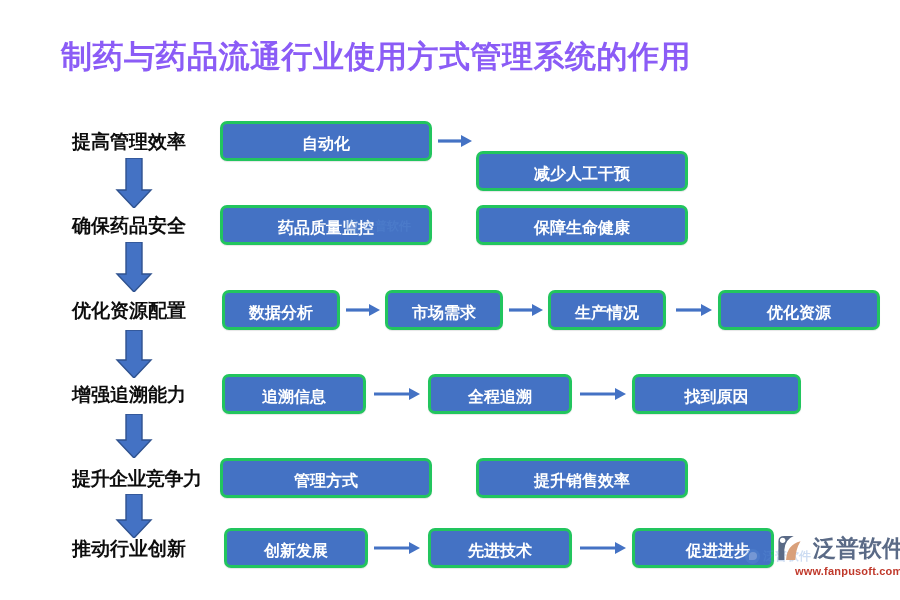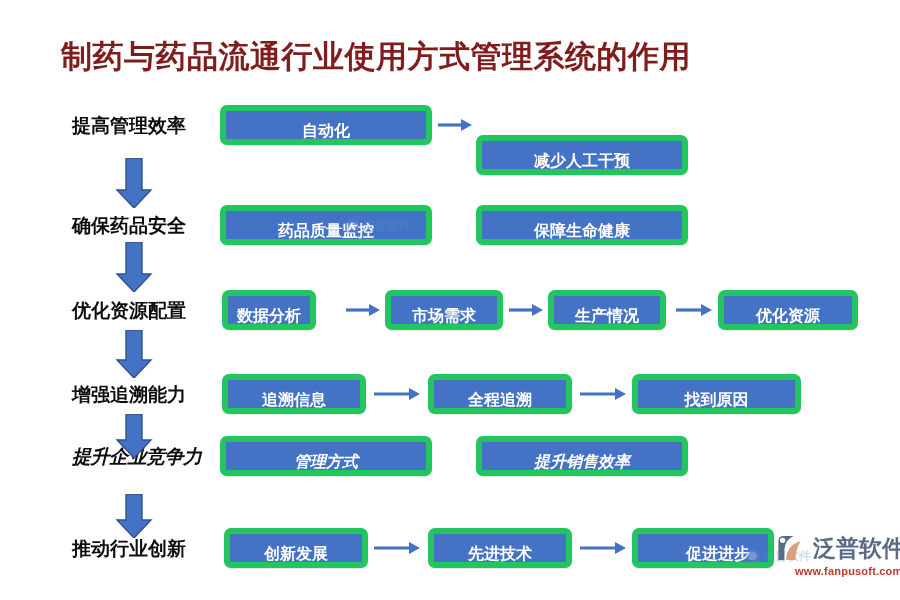--- a/index.html
+++ b/index.html
@@ -23,21 +23,21 @@
 
   
   .page-title {
     position: absolute;
     left: 0;
     top: 36px;
     width: 752px;
     text-align: center;
     font-size: 31px;
     font-weight: bold;
-    color: #7f1d1d;
+    color: #8b5cf6;
     letter-spacing: 0.5px;
     white-space: nowrap;
   }
 
   
   .row {
     position: absolute;
     left: 0;
     width: 900px;
     height: 42px;
@@ -61,21 +61,21 @@
   }
 
   
   .node {
     position: absolute;
     top: 0;
     height: 40px;
     line-height: 40px;
     box-sizing: border-box;
     background: #4472c4;
-    border: 6px solid #22c55e;
+    border: 3px solid #22c55e;
     border-radius: 7px;
     color: #ffffff;
     font-size: 16px;
     font-weight: bold;
     text-align: center;
     white-space: nowrap;
     box-shadow: 0 1px 1px rgba(0,0,0,0.10);
   }
 
   
@@ -163,21 +163,21 @@
   }
 </style>
 </head>
 <body>
 
 <div id="canvas">
 
   <div class="page-title">制药与药品流通行业使用方式管理系统的作用</div>
 
   <div id="rows-container">
-      <div class="row" style="top: 105px;">
+      <div class="row" style="top: 121px;">
         <div class="row-label">提高管理效率</div>
         <div class="harrow" style="left: 438px; width: 34px;">
           <svg width="34" height="18" viewBox="0 0 34 18">
             <line x1="0" y1="9" x2="25" y2="9" stroke="#4472C4" stroke-width="3.2"></line>
             <polygon points="34,9 23,3 23,15" fill="#4472C4"></polygon>
           </svg>
         </div>
         <div class="node" style="left: 220px; width: 212px;">自动化</div>
         <div class="node" style="left: 476px; width: 212px; margin-top: 30px;">减少人工干预</div>
       </div>
@@ -199,44 +199,44 @@
             <line x1="0" y1="9" x2="25" y2="9" stroke="#4472C4" stroke-width="3.2"></line>
             <polygon points="34,9 23,3 23,15" fill="#4472C4"></polygon>
           </svg>
         </div>
         <div class="harrow" style="left: 676px; width: 36px;">
           <svg width="36" height="18" viewBox="0 0 36 18">
             <line x1="0" y1="9" x2="27" y2="9" stroke="#4472C4" stroke-width="3.2"></line>
             <polygon points="36,9 25,3 25,15" fill="#4472C4"></polygon>
           </svg>
         </div>
-        <div class="node" style="left: 222px; width: 94px;">数据分析</div>
+        <div class="node" style="left: 222px; width: 118px;">数据分析</div>
         <div class="node" style="left: 548px; width: 118px;">生产情况</div>
         <div class="node" style="left: 385px; width: 118px;">市场需求</div>
-        <div class="node" style="left: 718px; width: 140px;">优化资源</div>
+        <div class="node" style="left: 718px; width: 162px;">优化资源</div>
       </div>
       <div class="row" style="top: 374px;">
         <div class="row-label">增强追溯能力</div>
         <div class="harrow" style="left: 374px; width: 46px;">
           <svg width="46" height="18" viewBox="0 0 46 18">
             <line x1="0" y1="9" x2="37" y2="9" stroke="#4472C4" stroke-width="3.2"></line>
             <polygon points="46,9 35,3 35,15" fill="#4472C4"></polygon>
           </svg>
         </div>
         <div class="harrow" style="left: 580px; width: 46px;">
           <svg width="46" height="18" viewBox="0 0 46 18">
             <line x1="0" y1="9" x2="37" y2="9" stroke="#4472C4" stroke-width="3.2"></line>
             <polygon points="46,9 35,3 35,15" fill="#4472C4"></polygon>
           </svg>
         </div>
         <div class="node" style="left: 222px; width: 144px;">追溯信息</div>
         <div class="node" style="left: 428px; width: 144px;">全程追溯</div>
         <div class="node" style="left: 632px; width: 169px;">找到原因</div>
       </div>
-      <div class="row" style="top: 436px; font-style: italic;">
+      <div class="row" style="top: 458px;">
         <div class="row-label narrow">提升企业竞争力</div>
         <div class="node" style="left: 220px; width: 212px;">管理方式</div>
         <div class="node" style="left: 476px; width: 212px;">提升销售效率</div>
       </div>
       <div class="row" style="top: 528px;">
         <div class="row-label">推动行业创新</div>
         <div class="harrow" style="left: 374px; width: 46px;">
           <svg width="46" height="18" viewBox="0 0 46 18">
             <line x1="0" y1="9" x2="37" y2="9" stroke="#4472C4" stroke-width="3.2"></line>
             <polygon points="46,9 35,3 35,15" fill="#4472C4"></polygon>

